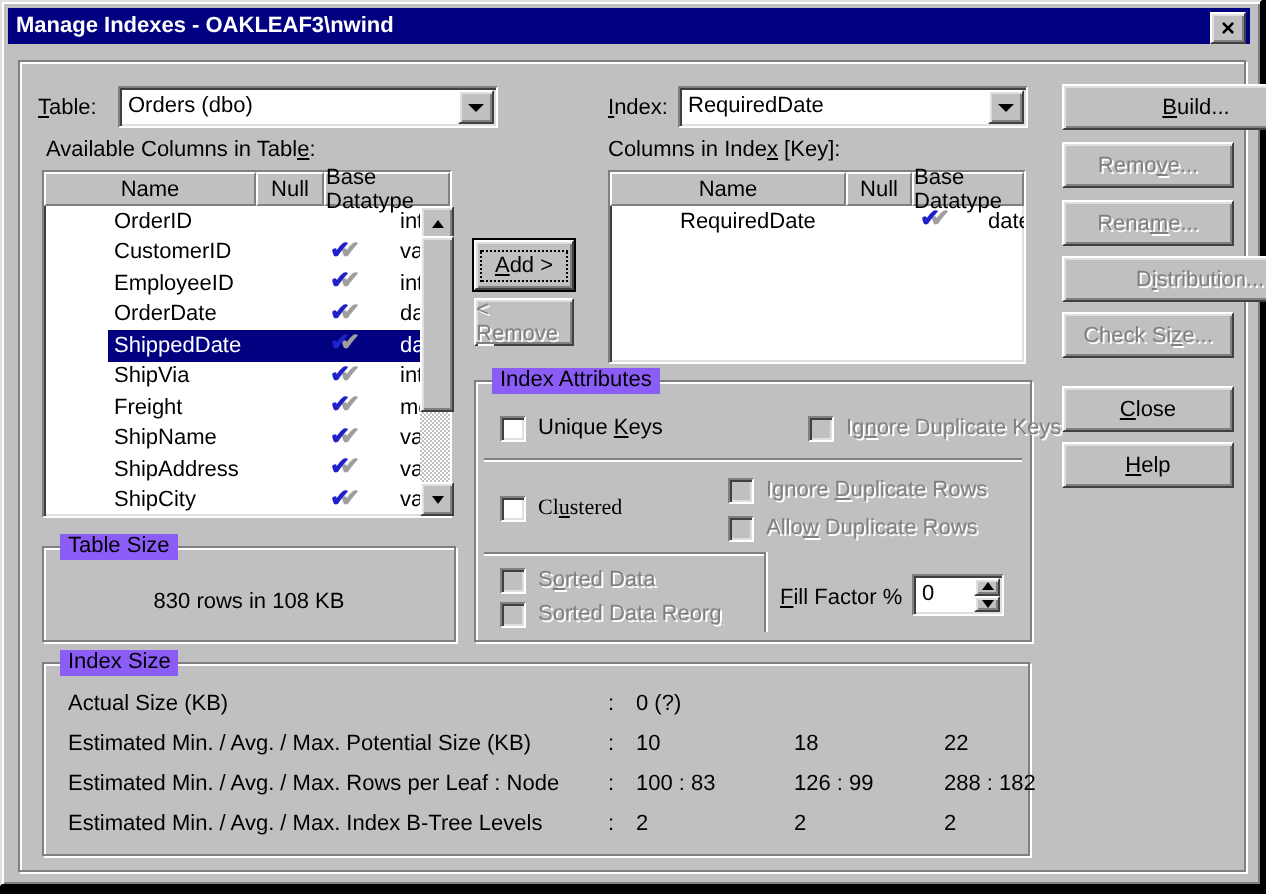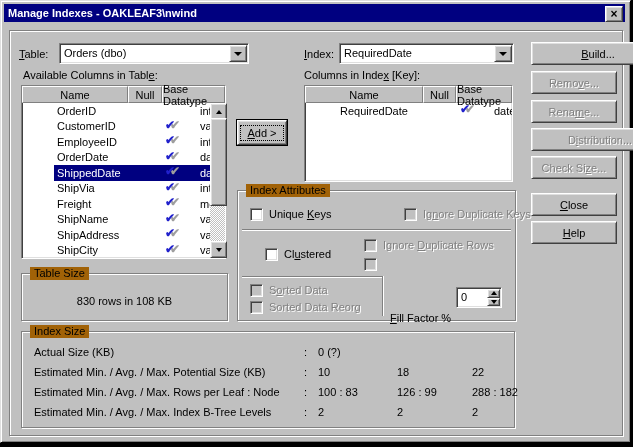--- a/index.html
+++ b/index.html
@@ -68,21 +68,21 @@
   .sb-thumb{position:absolute;left:0;top:15px;width:15px;height:86px;}
 
   
   .btn{position:absolute;display:flex;align-items:center;justify-content:center;cursor:default;}
   .btn[data-disabled="true"]{color:#808080;text-shadow:1px 1px 0 #fff;}
   .btn.default{outline:1px solid #000;}
   .focusrect{border:1px dotted #000;padding:1px 6px;}
 
   
   .group{position:absolute;}
-  .legend{position:absolute;top:-7px;left:8px;background:#a16207;padding:0 4px;line-height:13px;}
+  .legend{position:absolute;top:-7px;left:8px;background:#8b5cf6;padding:0 4px;line-height:13px;}
   .hdiv{position:absolute;height:0;border-top:1px solid #808080;border-bottom:1px solid #fff;}
   .vdiv{position:absolute;width:0;border-left:1px solid #808080;border-right:1px solid #fff;}
 
   
   .cb{position:absolute;display:flex;height:14px;}
   .cb .box{width:13px;height:13px;margin-right:6px;flex:none;background:#fff;
            border:1px solid;border-color:#808080 #fff #fff #808080;
            box-shadow:inset 1px 1px 0 #404040, inset -1px -1px 0 #dfdfdf;box-sizing:border-box;}
   .cb[data-disabled="true"] .box{background:#c0c0c0;}
   .cb[data-disabled="true"] .cbl{color:#808080;text-shadow:1px 1px 0 #fff;}
@@ -225,20 +225,23 @@
       <div class="sb-thumb raised"></div>
       <div class="sb-btn sb-down raised">
           <span class="tri-sm-down"></span>
         </div>
     </div>
   </div>
 
   <div class="btn raised default" style="left:236px;top:119px;width:48px;height:23px;" data-disabled="false">
     <span class="focusrect"><u>A</u>dd &gt;</span>
   </div>
+  <div class="btn raised" style="left:236px;top:148px;width:48px;height:22px;" data-disabled="true">
+    <span>&lt; <u>R</u>emove</span>
+  </div>
 
   <div class="lv sunken rl" style="left:303px;top:84px;width:209px;height:97px;">
     <div class="lv-head">
       <span class="hc w-name" style="width:118px;">Name</span>
       <span class="hc w-null" style="width:33px;">Null</span>
       <span class="hc w-type">Base Datatype</span>
     </div>
     <div class="lv-rows no-scroll">
       <div class="lv-row">
         <span class="c-name">RequiredDate</span>
@@ -284,41 +287,42 @@
       <span class="box"></span>
       <span class="cbl">Ig<u>n</u>ore Duplicate Keys</span>
     </div>
 
     <div class="hdiv" style="left:4px;right:4px;top:38px;"></div>
 
     <div class="cb" style="left:126px;top:48px;" data-disabled="true">
       <span class="box"></span>
       <span class="cbl">Ignore <u>D</u>uplicate Rows</span>
     </div>
-    <div class="cb" style="left:27px;top:57px;" data-disabled="false">
+    <div class="cb" style="left:12px;top:57px;font-family:Liberation Serif, serif;" data-disabled="false">
       <span class="box"></span>
       <span class="cbl">Cl<u>u</u>stered</span>
     </div>
     <div class="cb" style="left:126px;top:67px;" data-disabled="true">
       <span class="box"></span>
+      <span class="cbl">Allo<u>w</u> Duplicate Rows</span>
     </div>
 
     <div class="hdiv" style="left:4px;width:140px;top:85px;"></div>
     <div class="vdiv" style="left:144px;top:85px;height:40px;"></div>
 
     <div class="cb" style="left:12px;top:93px;" data-disabled="true">
       <span class="box"></span>
       <span class="cbl">S<u>o</u>rted Data</span>
     </div>
     <div class="cb" style="left:12px;top:110px;" data-disabled="true">
       <span class="box"></span>
       <span class="cbl">Sorted Data Reor<u>g</u></span>
     </div>
 
-    <span class="lbl" style="left:152px;top:102px;margin-top:19px;"><u>F</u>ill Factor %</span>
+    <span class="lbl" style="left:152px;top:102px;"><u>F</u>ill Factor %</span>
     <div class="spin sunken" style="left:218px;top:96px;">
       <span class="sval">0</span>
       <div class="sbtns">
         <div class="sbtn raised">
             <span class="tri-sm-up"></span>
           </div>
         <div class="sbtn raised">
             <span class="tri-sm-down"></span>
           </div>
       </div>

